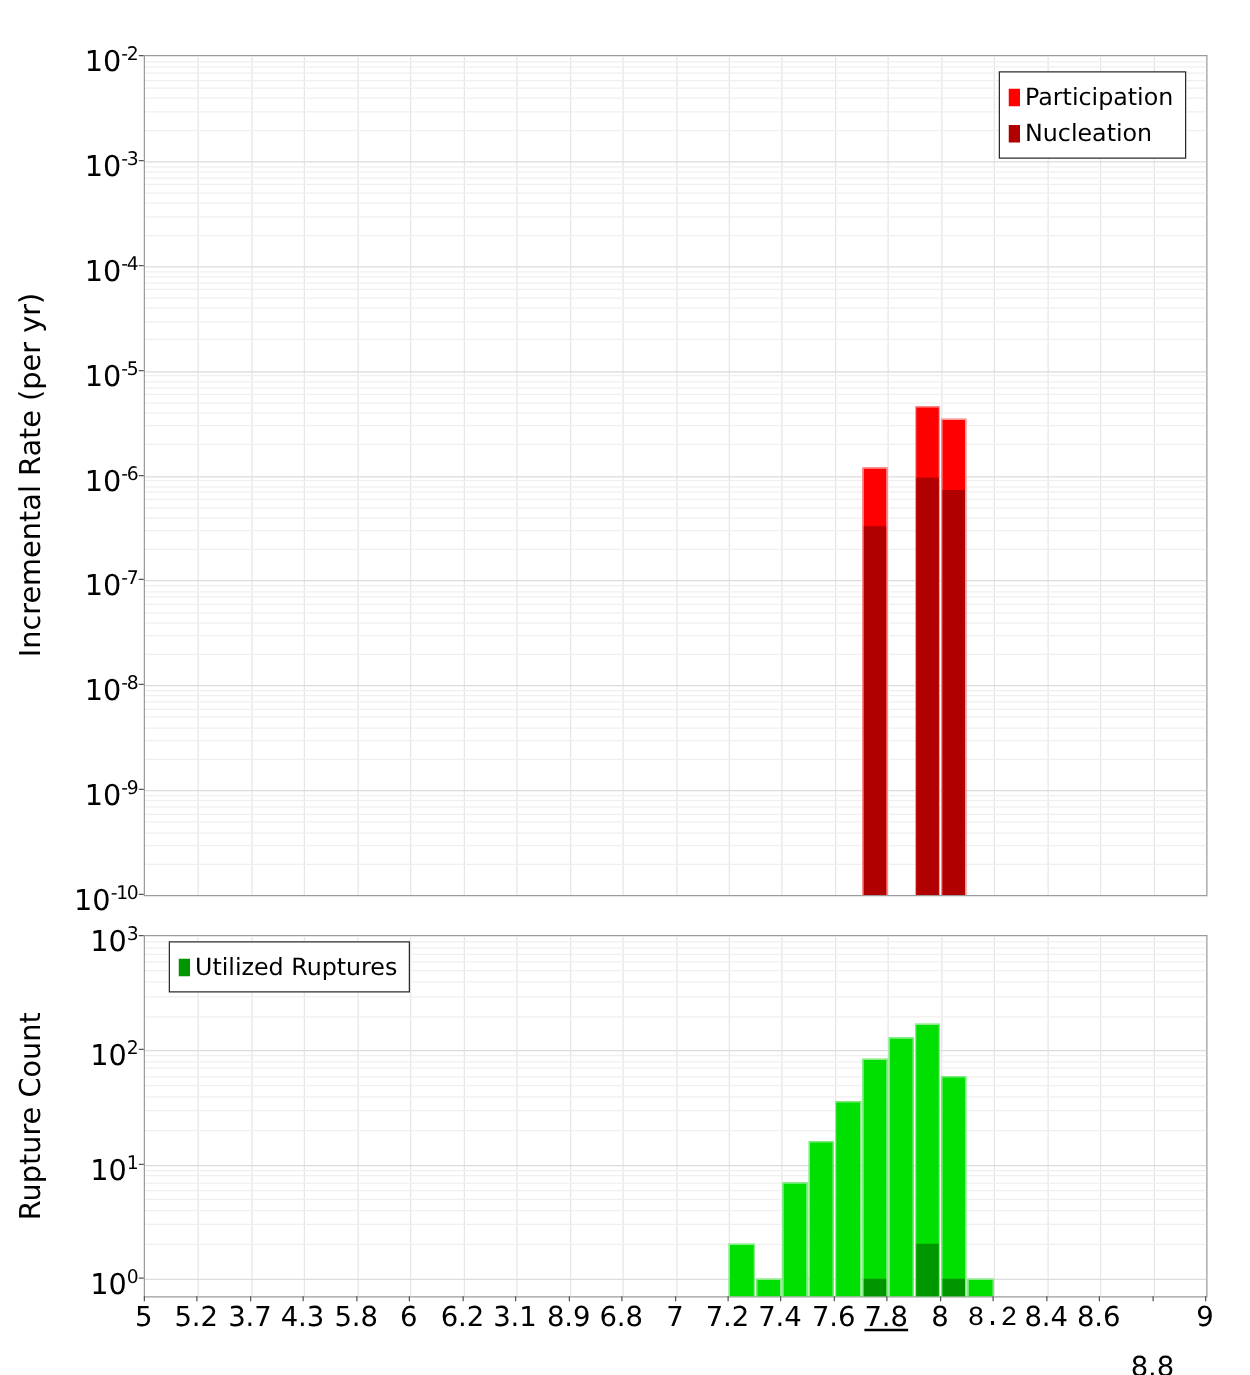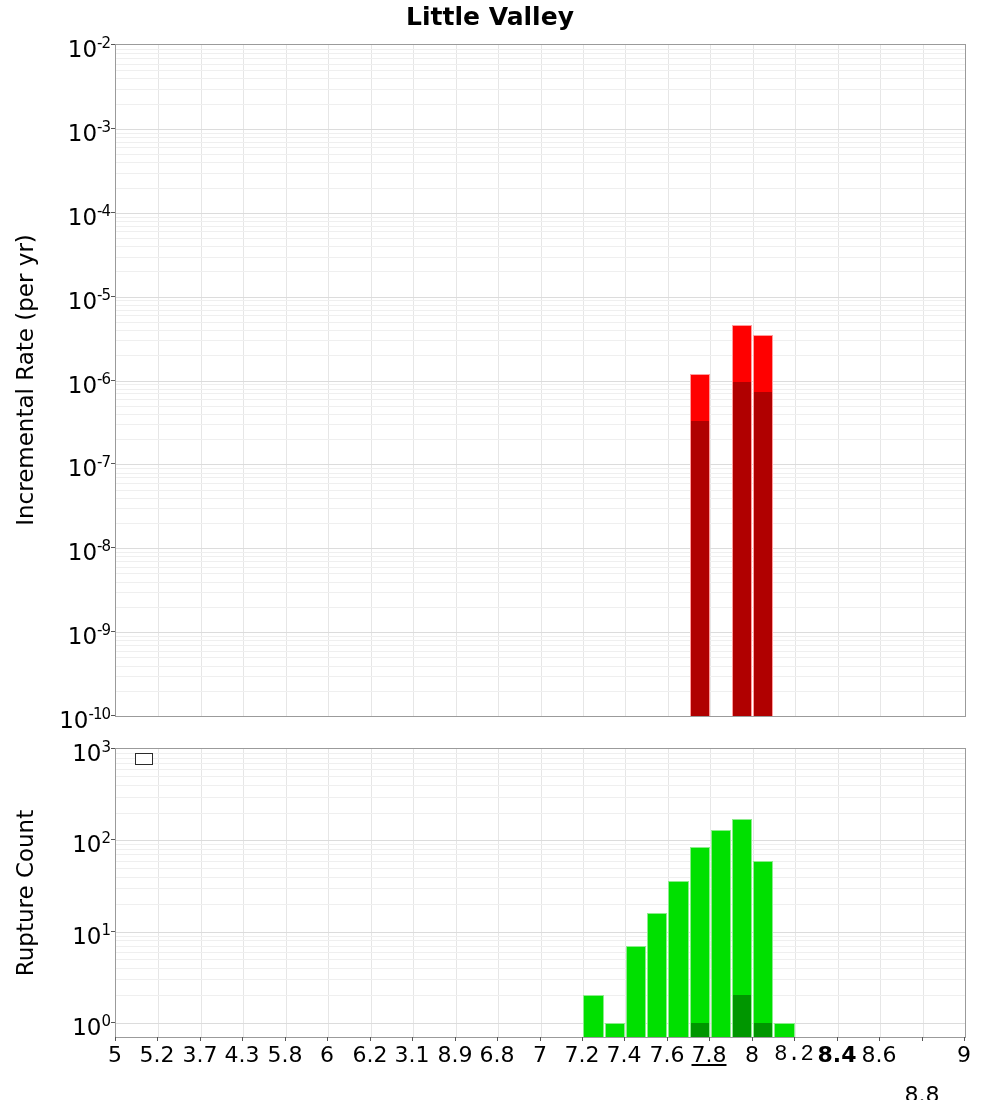--- a/index.html
+++ b/index.html
@@ -28,21 +28,20 @@
   .legend{position:absolute;background:#fff;border:1px solid #2b2b2b;
           padding:5px 9px 5px 7px;z-index:5;}
   .legend-row{display:flex;align-items:center;height:29px;white-space:nowrap;}
   .legend-swatch{display:inline-block;width:9px;height:14px;margin-right:4px;flex:0 0 auto;}
   .legend-label{font-size:19px;}
 </style>
 </head>
 <body>
 
 <div id="chart">
-  <div class="title">Little Valley</div>
 
   <div id="panel-top" class="panel">
       <div class="gridline-v grid-vert" style="left: 42px;"></div>
       <div class="gridline-v grid-vert" style="left: 85px;"></div>
       <div class="gridline-v grid-vert" style="left: 127px;"></div>
       <div class="gridline-v grid-vert" style="left: 170px;"></div>
       <div class="gridline-v grid-vert" style="left: 212px;"></div>
       <div class="gridline-v grid-vert" style="left: 255px;"></div>
       <div class="gridline-v grid-vert" style="left: 297px;"></div>
       <div class="gridline-v grid-vert" style="left: 340px;"></div>
@@ -193,21 +192,35 @@
       <div class="bar" style="left: 637.25px; width: 20.225px; border-top: 1px solid rgb(140, 236, 140); border-right: 1px solid rgb(140, 236, 140); border-bottom: none; border-left: 1px solid rgb(140, 236, 140); border-image: initial; top: 111.538px; background: rgb(0, 224, 0);"></div>
       <div class="bar" style="left: 658.475px; width: 20.225px; border-top: 1px solid rgb(140, 236, 140); border-right: 1px solid rgb(140, 236, 140); border-bottom: none; border-left: 1px solid rgb(140, 236, 140); border-image: initial; top: 273.86px; background: rgb(0, 224, 0);"></div>
       <div class="bar" style="left: 574.575px; width: 18.225px; top: 273.86px; background: rgb(0, 150, 0);"></div>
       <div class="bar" style="left: 617.025px; width: 18.225px; top: 246.38px; background: rgb(0, 150, 0);"></div>
       <div class="bar" style="left: 638.25px; width: 18.225px; top: 273.86px; background: rgb(0, 150, 0);"></div>
     </div>
 
   <div class="axis-title-y" style="left:25px;top:380px;">Incremental Rate (per yr)</div>
   <div class="axis-title-y" style="left:25px;top:893px;">Rupture Count</div>
 
+  <div id="legend-top" class="legend" style="left:799px;top:57px;">
+      <div class="legend-row">
+        <div class="legend-swatch" style="background: rgb(255, 0, 0);"></div>
+        <div class="legend-label">Participation</div>
+      </div>
+      <div class="legend-row">
+        <div class="legend-swatch" style="background: rgb(176, 0, 0);"></div>
+        <div class="legend-label">Nucleation</div>
+      </div>
+    </div>
   <div id="legend-bottom" class="legend" style="left:135px;top:753px;">
+      <div class="legend-row">
+        <div class="legend-swatch" style="background: rgb(0, 150, 0);"></div>
+        <div class="legend-label">Utilized Ruptures</div>
+      </div>
     </div>
 
   <div id="decor">
       <div class="y-tick-label" style="top: 29px;">10<sup>-2</sup></div>
       <div class="tick" style="left: 111px; width: 4px; height: 1px; top: 44px;"></div>
       <div class="y-tick-label" style="top: 113px;">10<sup>-3</sup></div>
       <div class="tick" style="left: 111px; width: 4px; height: 1px; top: 128px;"></div>
       <div class="y-tick-label" style="top: 197px;">10<sup>-4</sup></div>
       <div class="tick" style="left: 111px; width: 4px; height: 1px; top: 212px;"></div>
       <div class="y-tick-label" style="top: 281px;">10<sup>-5</sup></div>
@@ -257,21 +270,21 @@
       <div class="x-tick-label" style="left: 592px; top: 1042px;">7.4</div>
       <div class="tick" style="left: 624px; top: 1037px; width: 1px; height: 4px;"></div>
       <div class="x-tick-label" style="left: 635px; top: 1042px;">7.6</div>
       <div class="tick" style="left: 667px; top: 1037px; width: 1px; height: 4px;"></div>
       <div class="x-tick-label" style="left: 677px; top: 1042px; text-decoration: underline;">7.8</div>
       <div class="tick" style="left: 709px; top: 1037px; width: 1px; height: 4px;"></div>
       <div class="x-tick-label" style="left: 720px; top: 1042px;">8</div>
       <div class="tick" style="left: 752px; top: 1037px; width: 1px; height: 4px;"></div>
       <div class="x-tick-label" style="left: 762px; top: 1042px; font-family: Liberation Mono, monospace;">8.2</div>
       <div class="tick" style="left: 794px; top: 1037px; width: 1px; height: 4px;"></div>
-      <div class="x-tick-label" style="left: 805px; top: 1042px; font-weight: bold;">8.4</div>
+      <div class="x-tick-label" style="left: 805px; top: 1042px;">8.4</div>
       <div class="tick" style="left: 837px; top: 1037px; width: 1px; height: 4px;"></div>
       <div class="x-tick-label" style="left: 847px; top: 1042px;">8.6</div>
       <div class="tick" style="left: 879px; top: 1037px; width: 1px; height: 4px;"></div>
       <div class="x-tick-label" style="left: 890px; top: 1042px; margin-top: 40px;">8.8</div>
       <div class="tick" style="left: 922px; top: 1037px; width: 1px; height: 4px;"></div>
       <div class="x-tick-label" style="left: 932px; top: 1042px;">9</div>
       <div class="tick" style="left: 964px; top: 1037px; width: 1px; height: 4px;"></div>
     </div>
 </div>
 

